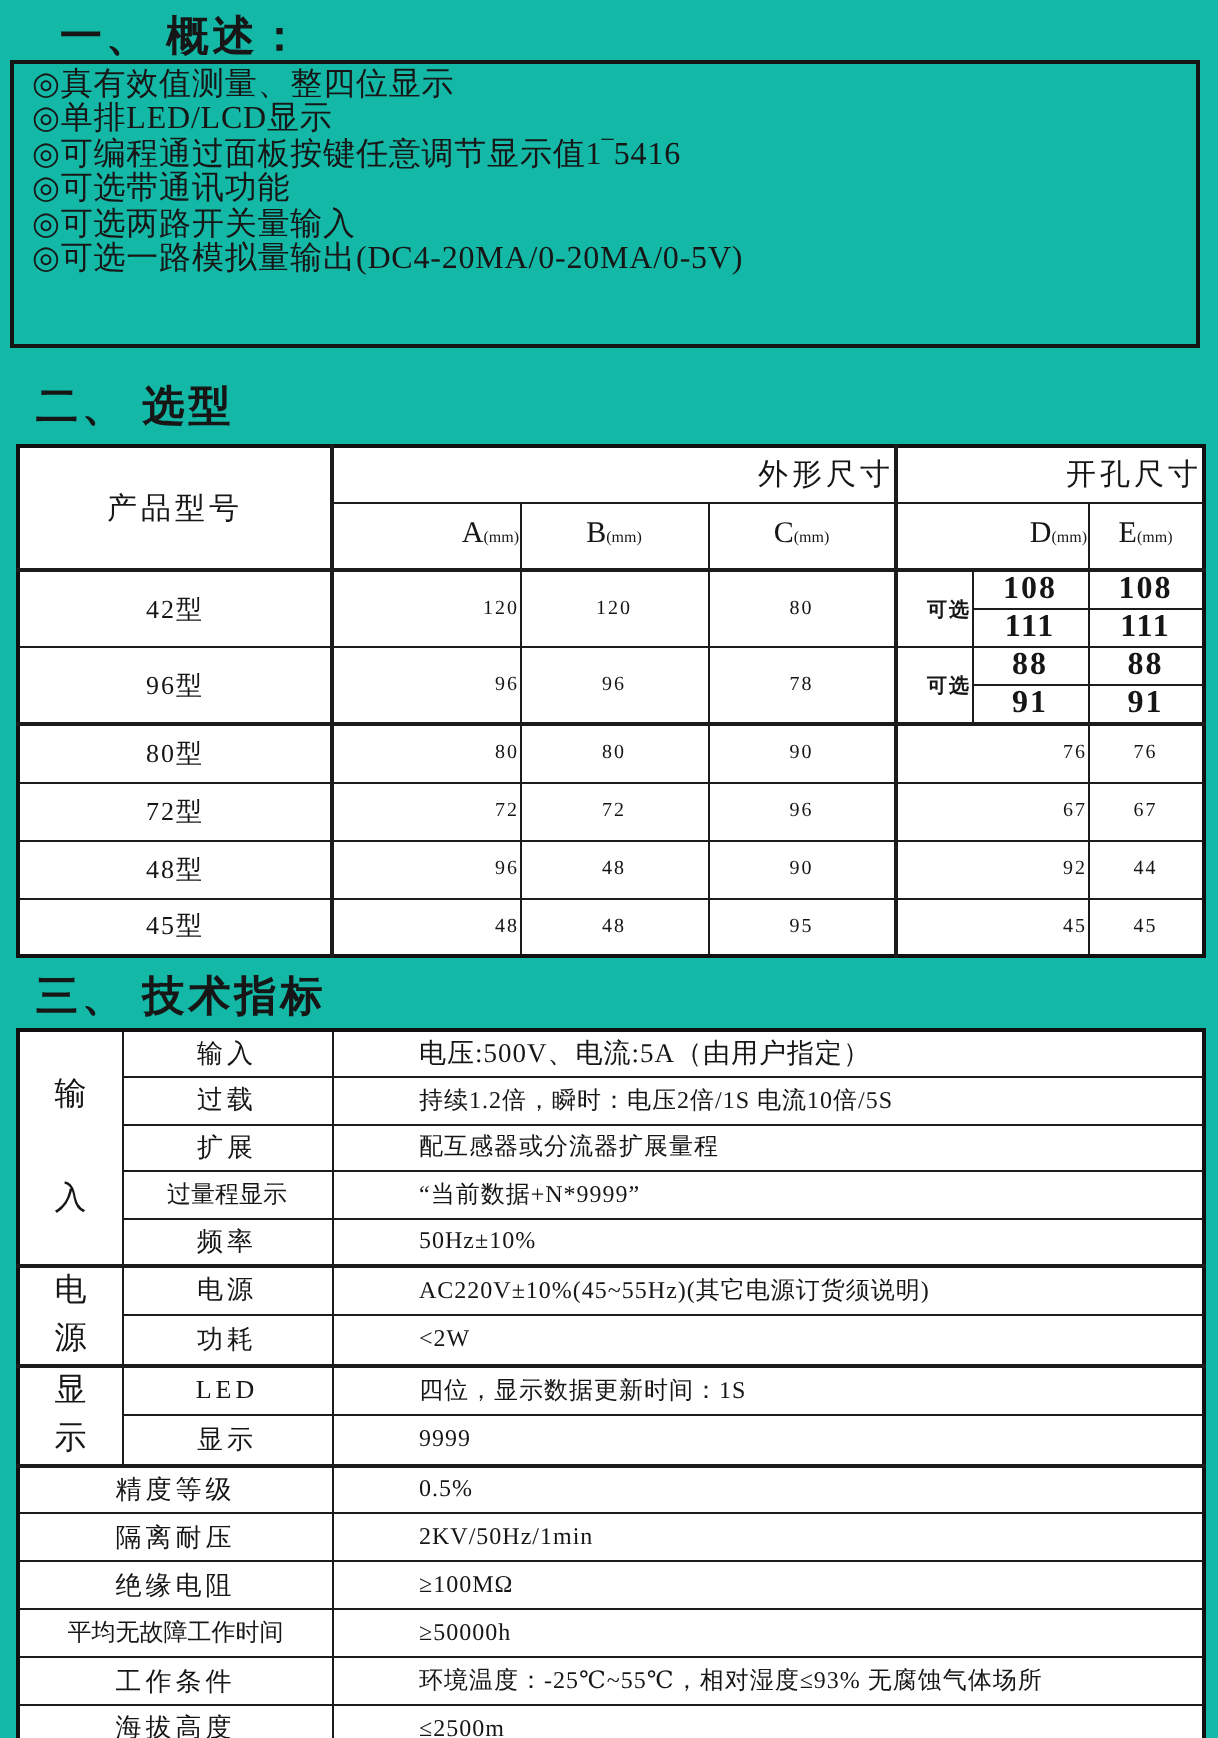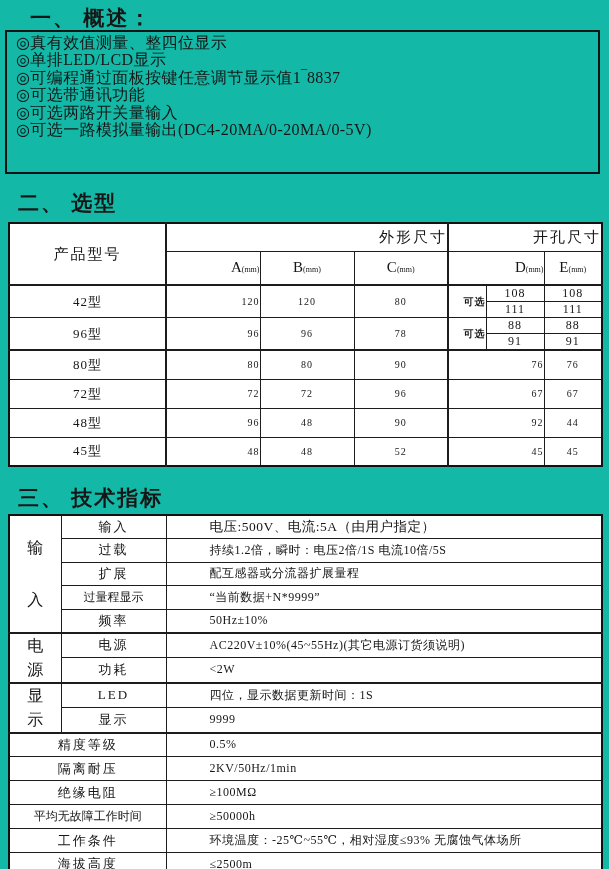--- a/index.html
+++ b/index.html
@@ -14,21 +14,21 @@
   table{border-collapse:collapse;table-layout:fixed;position:absolute;background:#fff;}
   td{border:1px solid #1c1c1c;text-align:center;vertical-align:middle;padding:0;
      font-size:13px;overflow:hidden;}
   #sel-table{left:8px;top:222px;width:593px;border:2px solid #111;}
   #sel-table .hdr{font-size:15px;letter-spacing:2px;}
   #sel-table .dimhdr{font-size:15px;}
   .unit{font-size:8px;}
   .bl2{border-left-width:2px;text-align:right;}
   .bb2{border-bottom-width:2px;}
   .num{font-size:10px;letter-spacing:1px;}
-  .subnum{font-size:12px;letter-spacing:1px;}
+  .subnum{font-size:16px;letter-spacing:1px;font-weight:bold;}
   .model{font-size:13px;letter-spacing:1px;}
   .optional{font-size:10px;letter-spacing:1px;font-weight:bold;}
   #spec-title{left:18px;top:484px;}
   #spec-table{left:8px;top:514px;width:593px;border:2px solid #111;}
   #spec-table tr.gr{height:23.5px;}
   #spec-table tr.sr{height:24px;}
   #spec-table tr.sep td{border-top-width:2px;}
   #spec-table td.k{font-size:13px;letter-spacing:2px;}
   #spec-table td.k.tight{letter-spacing:0;font-size:12px;}
   #spec-table td.v{text-align:left;padding-left:43px;font-size:12px;letter-spacing:0.5px;
@@ -44,21 +44,21 @@
 </head>
 <body>
 
 <div id="page">
 
   <div class="sec-title" id="overview-title">一、 概述：</div>
 
   <div id="overview-box">
     <div class="bullet-line">◎真有效值测量、整四位显示</div>
     <div class="bullet-line">◎单排LED/LCD显示</div>
-    <div class="bullet-line">◎可编程通过面板按键任意调节显示值1‾8837</div>
+    <div class="bullet-line">◎可编程通过面板按键任意调节显示值1‾5416</div>
     <div class="bullet-line">◎可选带通讯功能</div>
     <div class="bullet-line">◎可选两路开关量输入</div>
     <div class="bullet-line">◎可选一路模拟量输出(DC4-20MA/0-20MA/0-5V)</div>
   </div>
 
   <div class="sec-title" id="selection-title">二、 选型</div>
 
   <table id="sel-table">
     <colgroup>
       <col style="width:157px">
@@ -132,21 +132,21 @@
       <td class="num bl2">96</td>
       <td class="num">48</td>
       <td class="num">90</td>
       <td colspan="2" class="num bl2">92</td>
       <td class="num">44</td>
     </tr>
     <tr style="height:29px">
       <td class="model">45型</td>
       <td class="num bl2">48</td>
       <td class="num">48</td>
-      <td class="num">52</td>
+      <td class="num">95</td>
       <td colspan="2" class="num bl2">45</td>
       <td class="num">45</td>
     </tr>
   </tbody>
     </table>
 
   <div class="sec-title" id="spec-title">三、 技术指标</div>
 
   <table id="spec-table">
     <colgroup>

